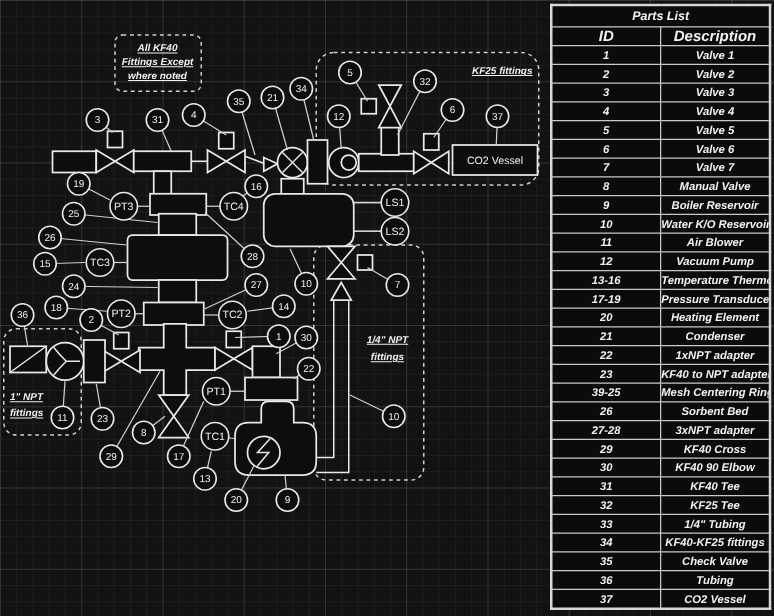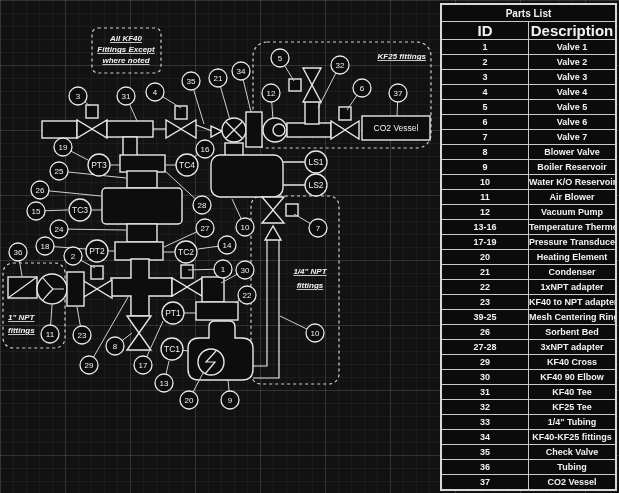--- a/index.html
+++ b/index.html
@@ -18,25 +18,25 @@
   .shape{fill:#0d0d0d;stroke:#e8e8e8;stroke-width:1.4;}
   .wire{stroke:#e8e8e8;stroke-width:1.2;fill:none;}
   .leader{stroke:#cfcfcf;stroke-width:1;fill:none;}
   .dashedbox{fill:none;stroke:#cfcfcf;stroke-width:1.2;stroke-dasharray:3 3;}
   .notetext{font-size:8px;font-weight:bold;font-style:italic;text-decoration:underline;}
   .vesseltext{font-size:8.5px;}
   .parts-table{
     position:absolute;left:440px;top:3px;width:177px;
     border-collapse:collapse;background:#0b0b0b;color:#f2f2f2;
     font-family:"Liberation Sans",sans-serif;font-size:9px;font-weight:bold;
-    text-align:center;border:2px solid #d8d8d8;table-layout:fixed;
+    text-align:center;border:2px solid #d8d8d8;table-layout:fixed;font-style:italic;
   }
   .parts-table th,.parts-table td{border:1px solid #c9c9c9;padding:0;overflow:hidden;white-space:nowrap;}
   .parts-table .title th{height:16px;font-size:10px;}
-  .parts-table .cols th{height:13px;font-size:15px;}
+  .parts-table .cols th{height:13px;font-size:12px;}
   .parts-table td{height:14px;font-weight:bold;}
   .col-id{width:33px;}
 </style>
 </head>
 <body>
 
 <div class="stage">
 
   <svg width="440" height="493" viewBox="0 0 440 493" style="position:absolute;left:0;top:0;">
 
@@ -301,21 +301,21 @@
         <tr>
           <td>6</td>
           <td>Valve 6</td>
         </tr>
         <tr>
           <td>7</td>
           <td>Valve 7</td>
         </tr>
         <tr>
           <td>8</td>
-          <td>Blower Valve</td>
+          <td>Manual Valve</td>
         </tr>
         <tr>
           <td>9</td>
           <td>Boiler Reservoir</td>
         </tr>
         <tr>
           <td>10</td>
           <td>Water K/O Reservoir</td>
         </tr>
         <tr>

